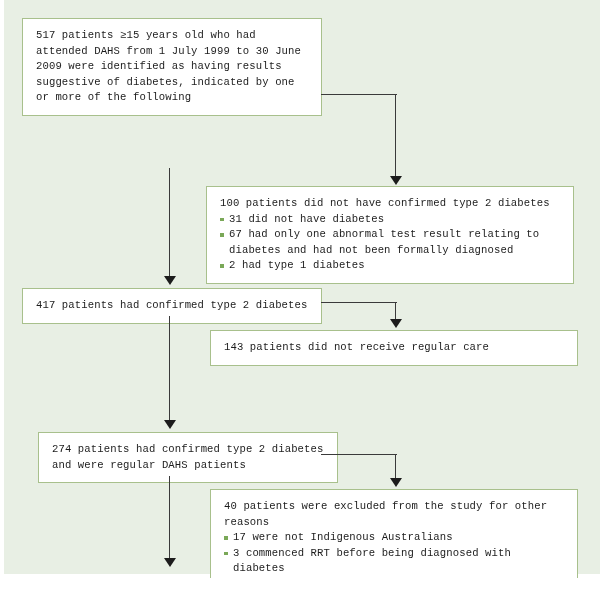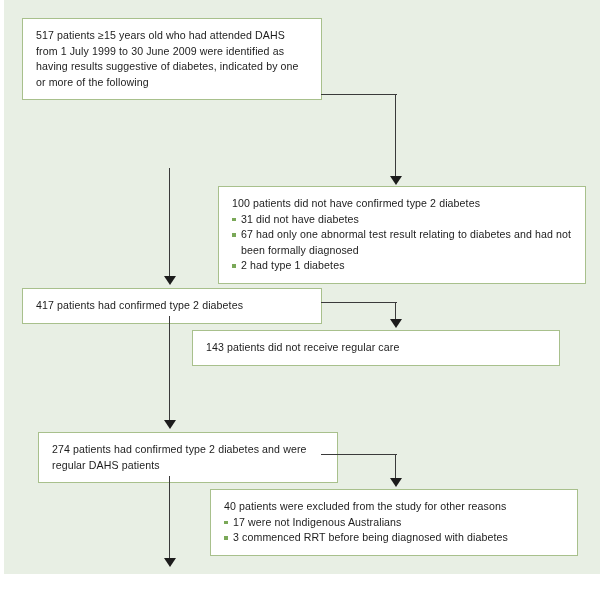--- a/index.html
+++ b/index.html
@@ -7,21 +7,21 @@
     margin: 0;
     padding: 0;
     background: #ffffff;
   }
   #canvas {
     position: relative;
     width: 600px;
     height: 578px;
     background: #e8efe4;
     overflow: hidden;
-    font-family: Liberation Sans, sans-serif;
+    font-family: Liberation Mono, monospace;
   }
   
   #gutter-left {
     position: absolute;
     left: 0; top: 0;
     width: 4px; height: 611px;
     background: #ffffff;
   }
   #gutter-bottom {
     position: absolute;
@@ -97,41 +97,41 @@
     <span class="headline">517 patients ≥15 years old who had attended DAHS from 1 July 1999 to 30 June 2009 were identified as having results suggestive of diabetes, indicated by one or more of the following</span>
   </div>
 
   <div class="hline" style="left:321px; top:94px; width:76px;"></div>
   <div class="vline" style="left:395px; top:94px; height:84px;"></div>
   <div class="arrowhead" style="left:390px; top:176px;"></div>
 
   <div class="vline" style="left:169px; top:168px; height:110px;"></div>
   <div class="arrowhead" style="left:164px; top:276px;"></div>
 
-  <div class="node" style="left:218px; top:186px; width:368px;">
+  <div class="node" style="left:206px; top:186px; width:368px;">
     <span class="headline">100 patients did not have confirmed type 2 diabetes</span>
     <ul>
       <li>31 did not have diabetes</li>
       <li>67 had only one abnormal test result relating to diabetes and had not been formally diagnosed</li>
       <li>2 had type 1 diabetes</li>
     </ul>
   </div>
 
   <div class="node" style="left:22px; top:288px; width:300px;">
     <span class="headline">417 patients had confirmed type 2 diabetes</span>
   </div>
 
   <div class="hline" style="left:321px; top:302px; width:76px;"></div>
   <div class="vline" style="left:395px; top:302px; height:20px;"></div>
   <div class="arrowhead" style="left:390px; top:319px;"></div>
 
   <div class="vline" style="left:169px; top:316px; height:106px;"></div>
   <div class="arrowhead" style="left:164px; top:420px;"></div>
 
-  <div class="node" style="left:192px; top:330px; width:368px;">
+  <div class="node" style="left:210px; top:330px; width:368px;">
     <span class="headline">143 patients did not receive regular care</span>
   </div>
 
   <div class="node" style="left:22px; top:432px; width:300px;margin-left:16px;">
     <span class="headline">274 patients had confirmed type 2 diabetes and were regular DAHS patients</span>
   </div>
 
   <div class="hline" style="left:321px; top:454px; width:76px;"></div>
   <div class="vline" style="left:395px; top:454px; height:27px;"></div>
   <div class="arrowhead" style="left:390px; top:478px;"></div>

